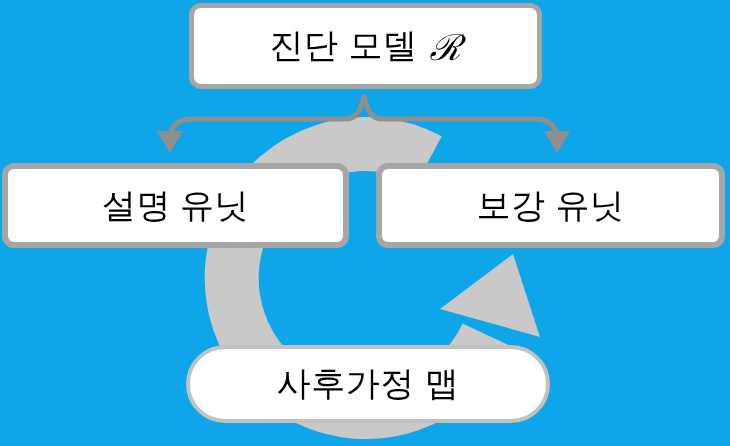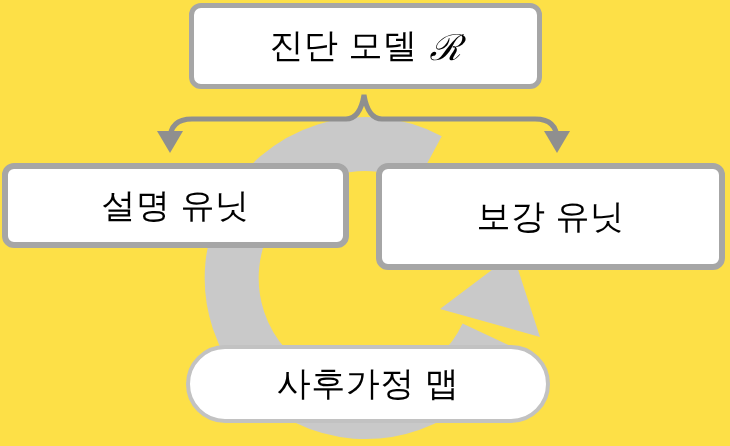--- a/index.html
+++ b/index.html
@@ -1,20 +1,20 @@
 <!DOCTYPE html>
 <html><head>
 <meta charset="utf-8">
 <style>
   html, body { margin: 0; padding: 0; background: #ffffff; }
   .stage {
     position: relative;
     width: 730px;
     height: 446px;
-    background: #fde047;
+    background: #0ea5e9;
     overflow: hidden;
     font-family: "Liberation Sans", "DejaVu Sans", sans-serif;
   }
   .layer-svg {
     position: absolute;
     left: 0; top: 0;
     width: 730px; height: 446px;
     z-index: 1;
   }
   .node {
@@ -34,24 +34,25 @@
     left: 189px; top: 3px;
     width: 353px; height: 86px;
     border: 5px solid #a6a6a6;
     border-radius: 12px;
   }
   .node-left {
     left: 2px; top: 163px;
     width: 347px; height: 85px;
     border: 6px solid #a6a6a6;
     border-radius: 12px;
+    font-family: Liberation Serif, serif;
   }
   .node-right {
     left: 376px; top: 163px;
-    width: 349px; height: 107px;
+    width: 349px; height: 85px;
     border: 6px solid #a6a6a6;
     border-radius: 12px;
   }
   .node-pill {
     left: 186px; top: 345px;
     width: 364px; height: 78px;
     border: 4px solid #c2c2c2;
     border-radius: 40px;
     text-align: right;
   }

